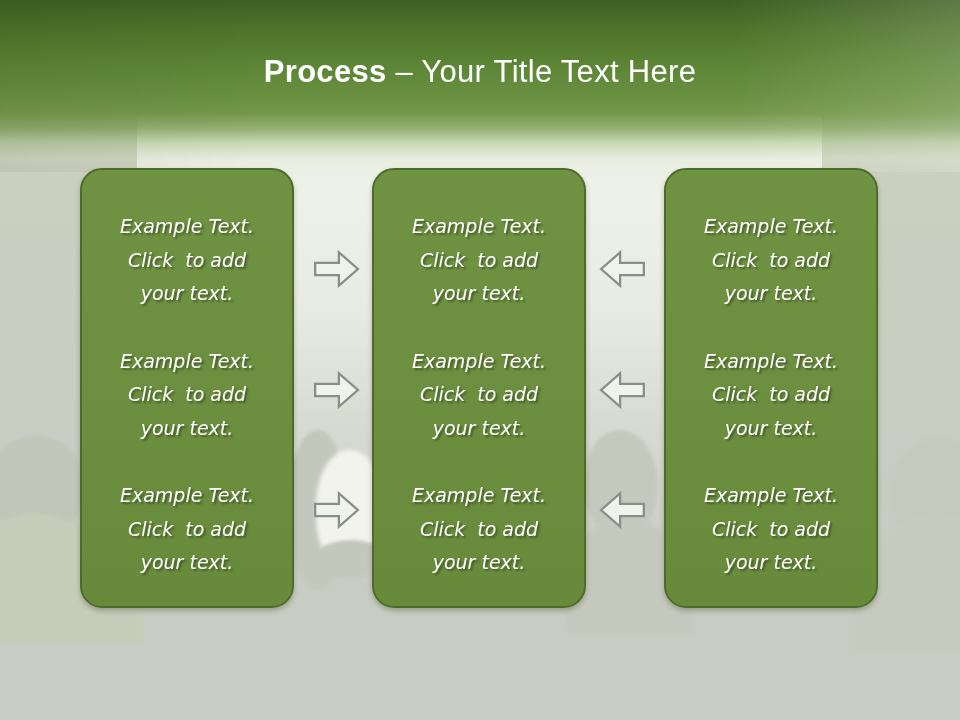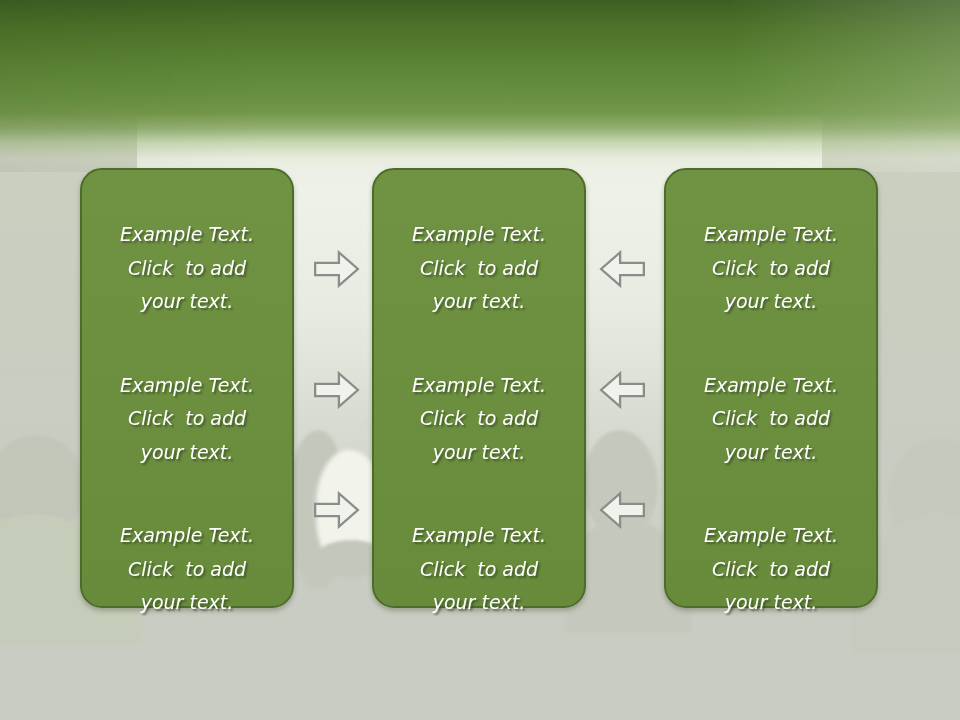--- a/index.html
+++ b/index.html
@@ -105,21 +105,21 @@
     align-items: center;
     padding: 40px 12px 28px 12px;
     gap: 34px;
     z-index: 5;
   }
   .col1 { left: 80px; }
   .col2 { left: 372px; }
   .col3 { left: 664px; }
 
   .box-text {
-    margin: 8px;
+    margin: 0;
     color: #ffffff;
     font-style: italic;
     font-size: 19px;
     line-height: 33.5px;
     text-align: center;
     white-space: pre-wrap;
     text-shadow: 2px 2px 2px rgba(50,62,30,0.65);
   }
 
   
@@ -144,20 +144,21 @@
   <div class="sil s1-body"></div>
   <div class="sil s2-gray"></div>
   <div class="sil-hl s2-white"></div>
   <div class="sil s2-wisp"></div>
   <div class="sil s3-head"></div>
   <div class="sil s3-body"></div>
   <div class="sil s4-head"></div>
   <div class="sil s4-body"></div>
 
   <div class="header"></div>
+  <div class="title"><span class="emph">Process</span> <span class="rest">– Your Title Text Here</span></div>
 
   <div class="process-box col1">
     <p class="box-text">Example Text.
 Click  to add
 your text.</p>
     <p class="box-text">Example Text.
 Click  to add
 your text.</p>
     <p class="box-text">Example Text.
 Click  to add

